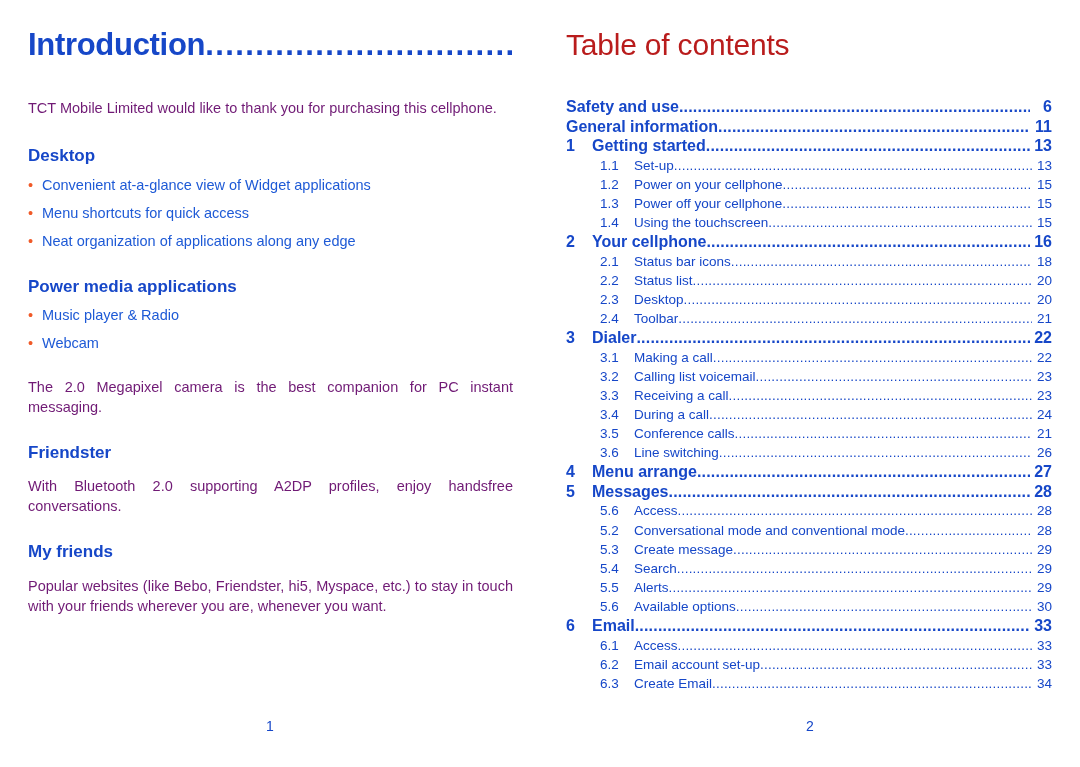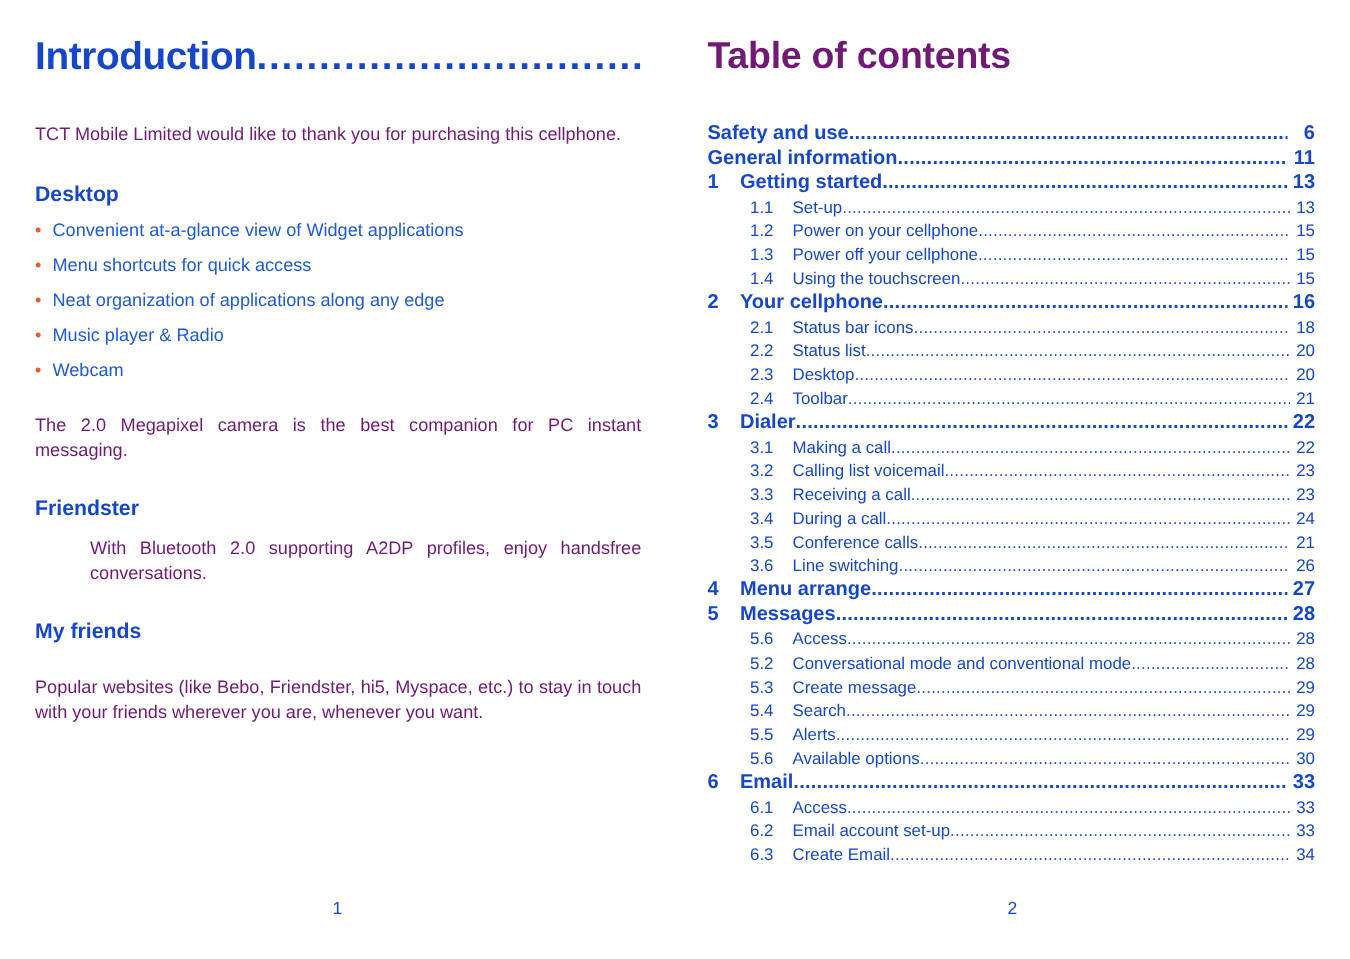--- a/index.html
+++ b/index.html
@@ -93,22 +93,22 @@
     left: 0;
     top: 0;
     color: #f05a28;
     font-size: 14.5px;
     line-height: 20px;
   }
 
   
   .toc-title {
     font-size: 30px;
-    font-weight: bold;
-    color: #701a75;
+    font-weight: normal;
+    color: #b91c1c;
     margin: 0;
     line-height: 1.1;
     letter-spacing: -0.2px;
   }
 
   .toc {
     margin-top: 37px;
   }
 
   .toc-row {
@@ -199,32 +199,33 @@
 
     <p class="para first">TCT Mobile Limited would like to thank you for purchasing this cellphone.</p>
 
     <h2 class="sub-head gap-lg">Desktop</h2>
     <ul class="feature-list">
       <li><span class="bullet">•</span><span>Convenient at-a-glance view of Widget applications</span></li>
       <li><span class="bullet">•</span><span>Menu shortcuts for quick access</span></li>
       <li><span class="bullet">•</span><span>Neat organization of applications along any edge</span></li>
     </ul>
 
+    <h2 class="sub-head gap-md">Power media applications</h2>
     <ul class="feature-list">
       <li><span class="bullet">•</span><span>Music player &amp; Radio</span></li>
       <li><span class="bullet">•</span><span>Webcam</span></li>
     </ul>
 
     <p class="para spaced">The 2.0 Megapixel camera is the best companion for PC instant messaging.</p>
 
     <h2 class="sub-head gap-md">Friendster</h2>
-    <p class="para" style="margin-top:12px;margin-left:44px;">With Bluetooth 2.0 supporting A2DP profiles, enjoy handsfree conversations.</p>
+    <p class="para" style="margin-top:12px;">With Bluetooth 2.0 supporting A2DP profiles, enjoy handsfree conversations.</p>
 
     <h2 class="sub-head gap-md">My friends</h2>
-    <p class="para" style="margin-top:24px;">Popular websites (like Bebo, Friendster, hi5, Myspace, etc.) to stay in touch with your friends wherever you are, whenever you want.</p>
+    <p class="para" style="margin-top:14px;">Popular websites (like Bebo, Friendster, hi5, Myspace, etc.) to stay in touch with your friends wherever you are, whenever you want.</p>
 
   </div>
 
   <div class="col-right">
     <h1 class="toc-title">Table of contents</h1>
     <div class="toc" id="toc-list">
         <div class="toc-row level0">
           <span class="t-label">Safety and use</span>
           <span class="t-dots">...........................................................................................................................................</span>
           <span class="t-page">6</span>

